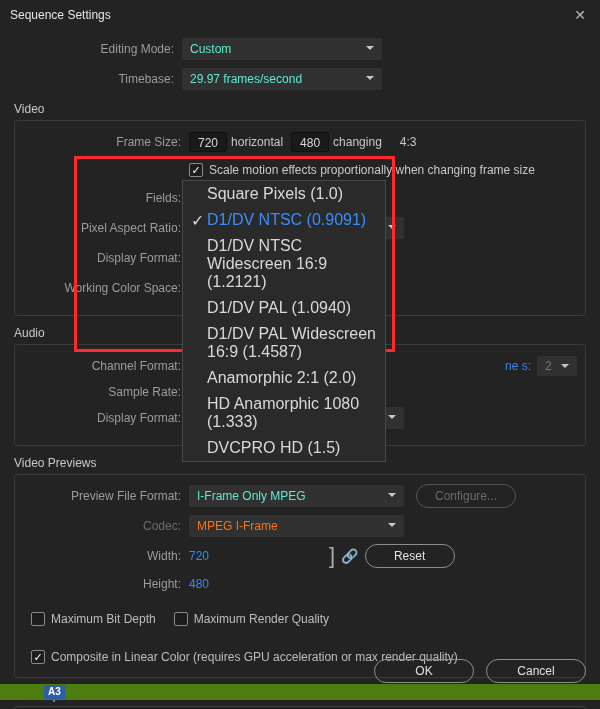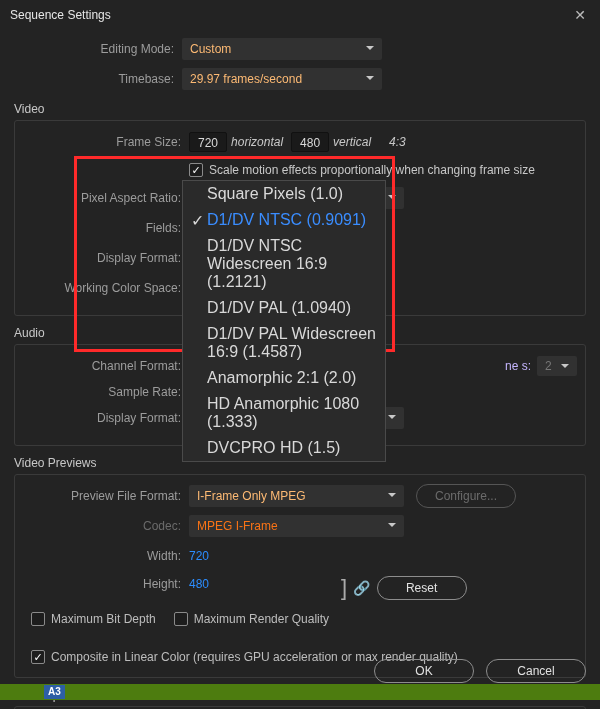--- a/index.html
+++ b/index.html
@@ -20,39 +20,39 @@
   }
   .titlebar .close { width: 40px; text-align: center; cursor: pointer; color: #bbb; font-size: 14px; }
   .body { padding: 6px 14px 0 14px; }
   .row { display: flex; align-items: center; height: 26px; margin-bottom: 4px; }
   .label {
     width: 168px; min-width: 168px; text-align: right; padding-right: 8px;
     color: #9c9c9c;
   }
   .label.dim { color: #6b6b6b; }
   .select {
-    background: #313131; border: 1px solid #4a4a4a; color: #fdba74;
+    background: #313131; border: 1px solid #4a4a4a; color: #5eead4;
     height: 22px; line-height: 20px; padding: 0 22px 0 8px;
     position: relative; font-size: 12px; display: inline-flex; align-items: center;
     border-radius: 2px; border:none;
   }
   .select::after {
     content: ""; position: absolute; right: 8px; top: 8px;
     border: 4px solid transparent; border-top-color: #c8c8c8;
   }
   .w200 { width: 200px; }
   .w210 { width: 215px; }
   .valbox {
     background: #1a1a1a; color: #d9d9d9; height: 20px; line-height:20px;
     padding: 0 8px; display: inline-block; min-width: 34px; text-align:center;
     border-radius:2px; border:1px solid #111;
   }
   .bluenum { color: #2c8dff; }
-  .dimtxt { color: #c4b5fd; margin-left: 16px; }
-  .plaintext { color: #c8c8c8; padding: 0 8px 0 4px; font-style: italic; }
+  .dimtxt { color: #3b82f6; margin-left: 16px; }
+  .plaintext { color: #c8c8c8; padding: 0 8px 0 4px; }
   .section-head { color: #c8c8c8; font-size: 12px; margin: 10px 0 4px 0; }
   .group {
     border: 1px solid #3a3a3a; border-radius: 3px; padding: 8px 8px 10px 16px;
     margin-bottom: 10px;
   }
   .checkbox {
     width: 14px; height: 14px; border: 1px solid #8a8a8a; background:#1d1d1d;
     display:inline-flex; align-items:center; justify-content:center; margin-right:6px;
     border-radius:2px; cursor:pointer;
   }
@@ -121,36 +121,36 @@
       </div>
     </div>
 
     <div class="section-head">Video</div>
     <div class="group" style="position:relative;">
       <div class="row">
         <div class="label" style="width:158px;min-width:158px">Frame Size:</div>
         <span class="valbox">720</span>
         <span class="plaintext">horizontal</span>
         <span class="valbox">480</span>
-        <span class="plaintext">vertical</span>
+        <span class="plaintext">changing</span>
         <span class="plaintext" style="padding-left:10px">4:3</span>
       </div>
       <div class="row" style="height:22px;">
         <div class="label" style="width:158px;min-width:158px"></div>
         <span class="checkbox checked"></span>
         <span>Scale motion effects proportionally when changing frame size</span>
       </div>
       <div class="row">
+        <div class="label" style="width:158px;min-width:158px">Fields:</div>
+      </div>
+      <div class="row">
         <div class="label" style="width:158px;min-width:158px">Pixel Aspect Ratio:</div>
         <div class="select w210">
           <span>D1/DV NTSC (0.9091)</span>
         </div>
-      </div>
-      <div class="row">
-        <div class="label" style="width:158px;min-width:158px">Fields:</div>
       </div>
       <div class="row">
         <div class="label" style="width:158px;min-width:158px">Display Format:</div>
       </div>
       <div class="row">
         <div class="label" style="width:158px;min-width:158px">Working Color Space:</div>
       </div>
     </div>
 
     <div class="section-head">Audio</div>
@@ -183,21 +183,21 @@
         </div>
         <span style="width:12px"></span>
         <span class="btn disabled">Configure...</span>
       </div>
       <div class="row">
         <div class="label dim" style="width:158px;min-width:158px">Codec:</div>
         <div class="select w210" style="color:#f97316">
           <span>MPEG I-Frame</span>
         </div>
       </div>
-      <div style="display:flex; align-items:flex-end;gap:12px;">
+      <div style="display:flex; align-items:flex-start;">
         <div style="flex:0 0 auto">
           <div class="row" style="margin-bottom:2px">
             <div class="label" style="width:158px;min-width:158px">Width:</div>
             <span class="bluenum">720</span>
           </div>
           <div class="row">
             <div class="label" style="width:158px;min-width:158px">Height:</div>
             <span class="bluenum">480</span>
           </div>
         </div>

